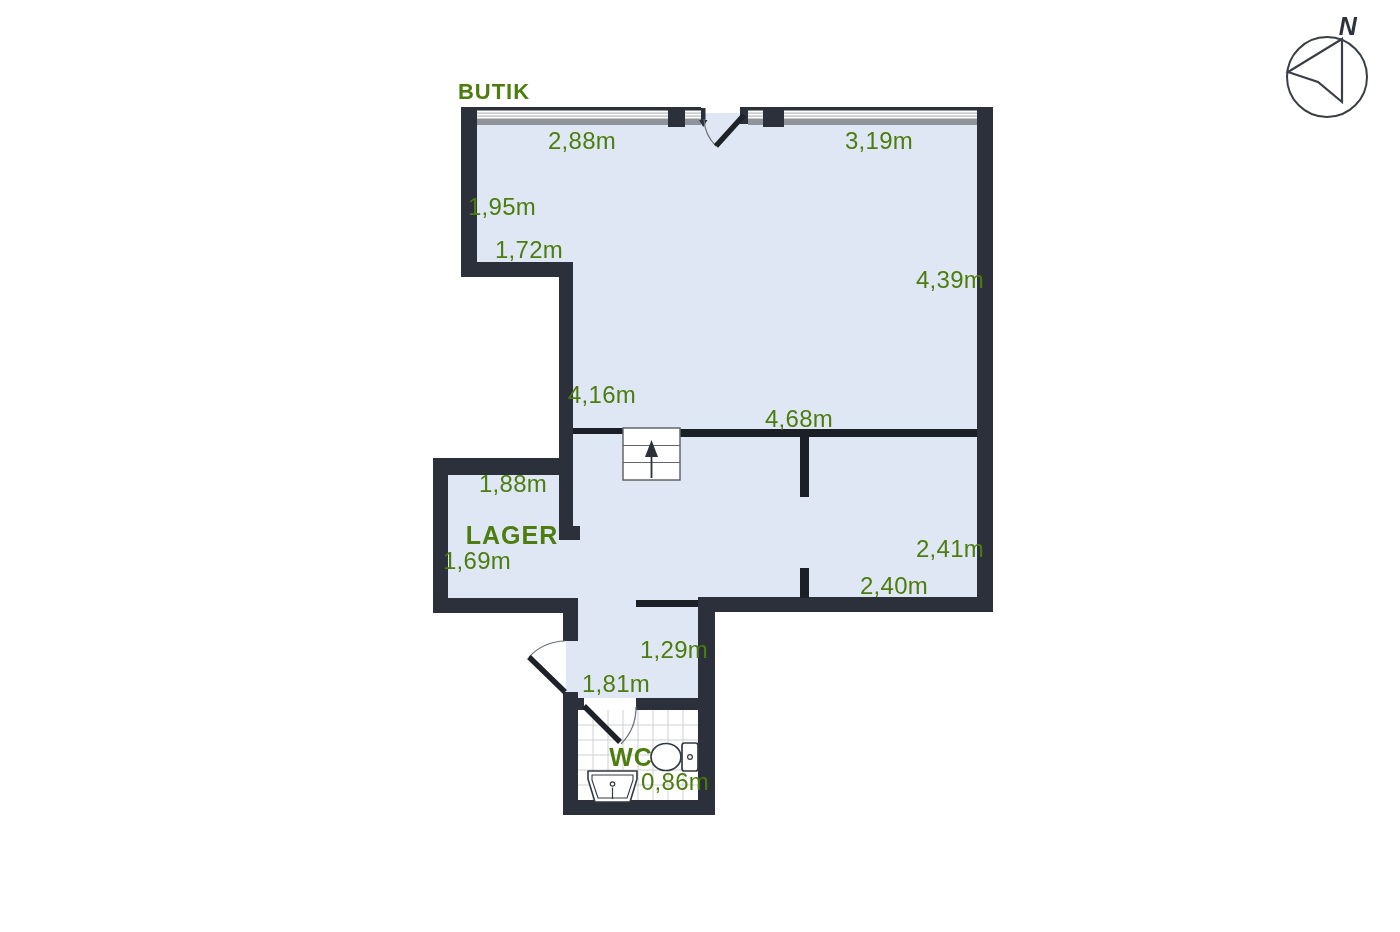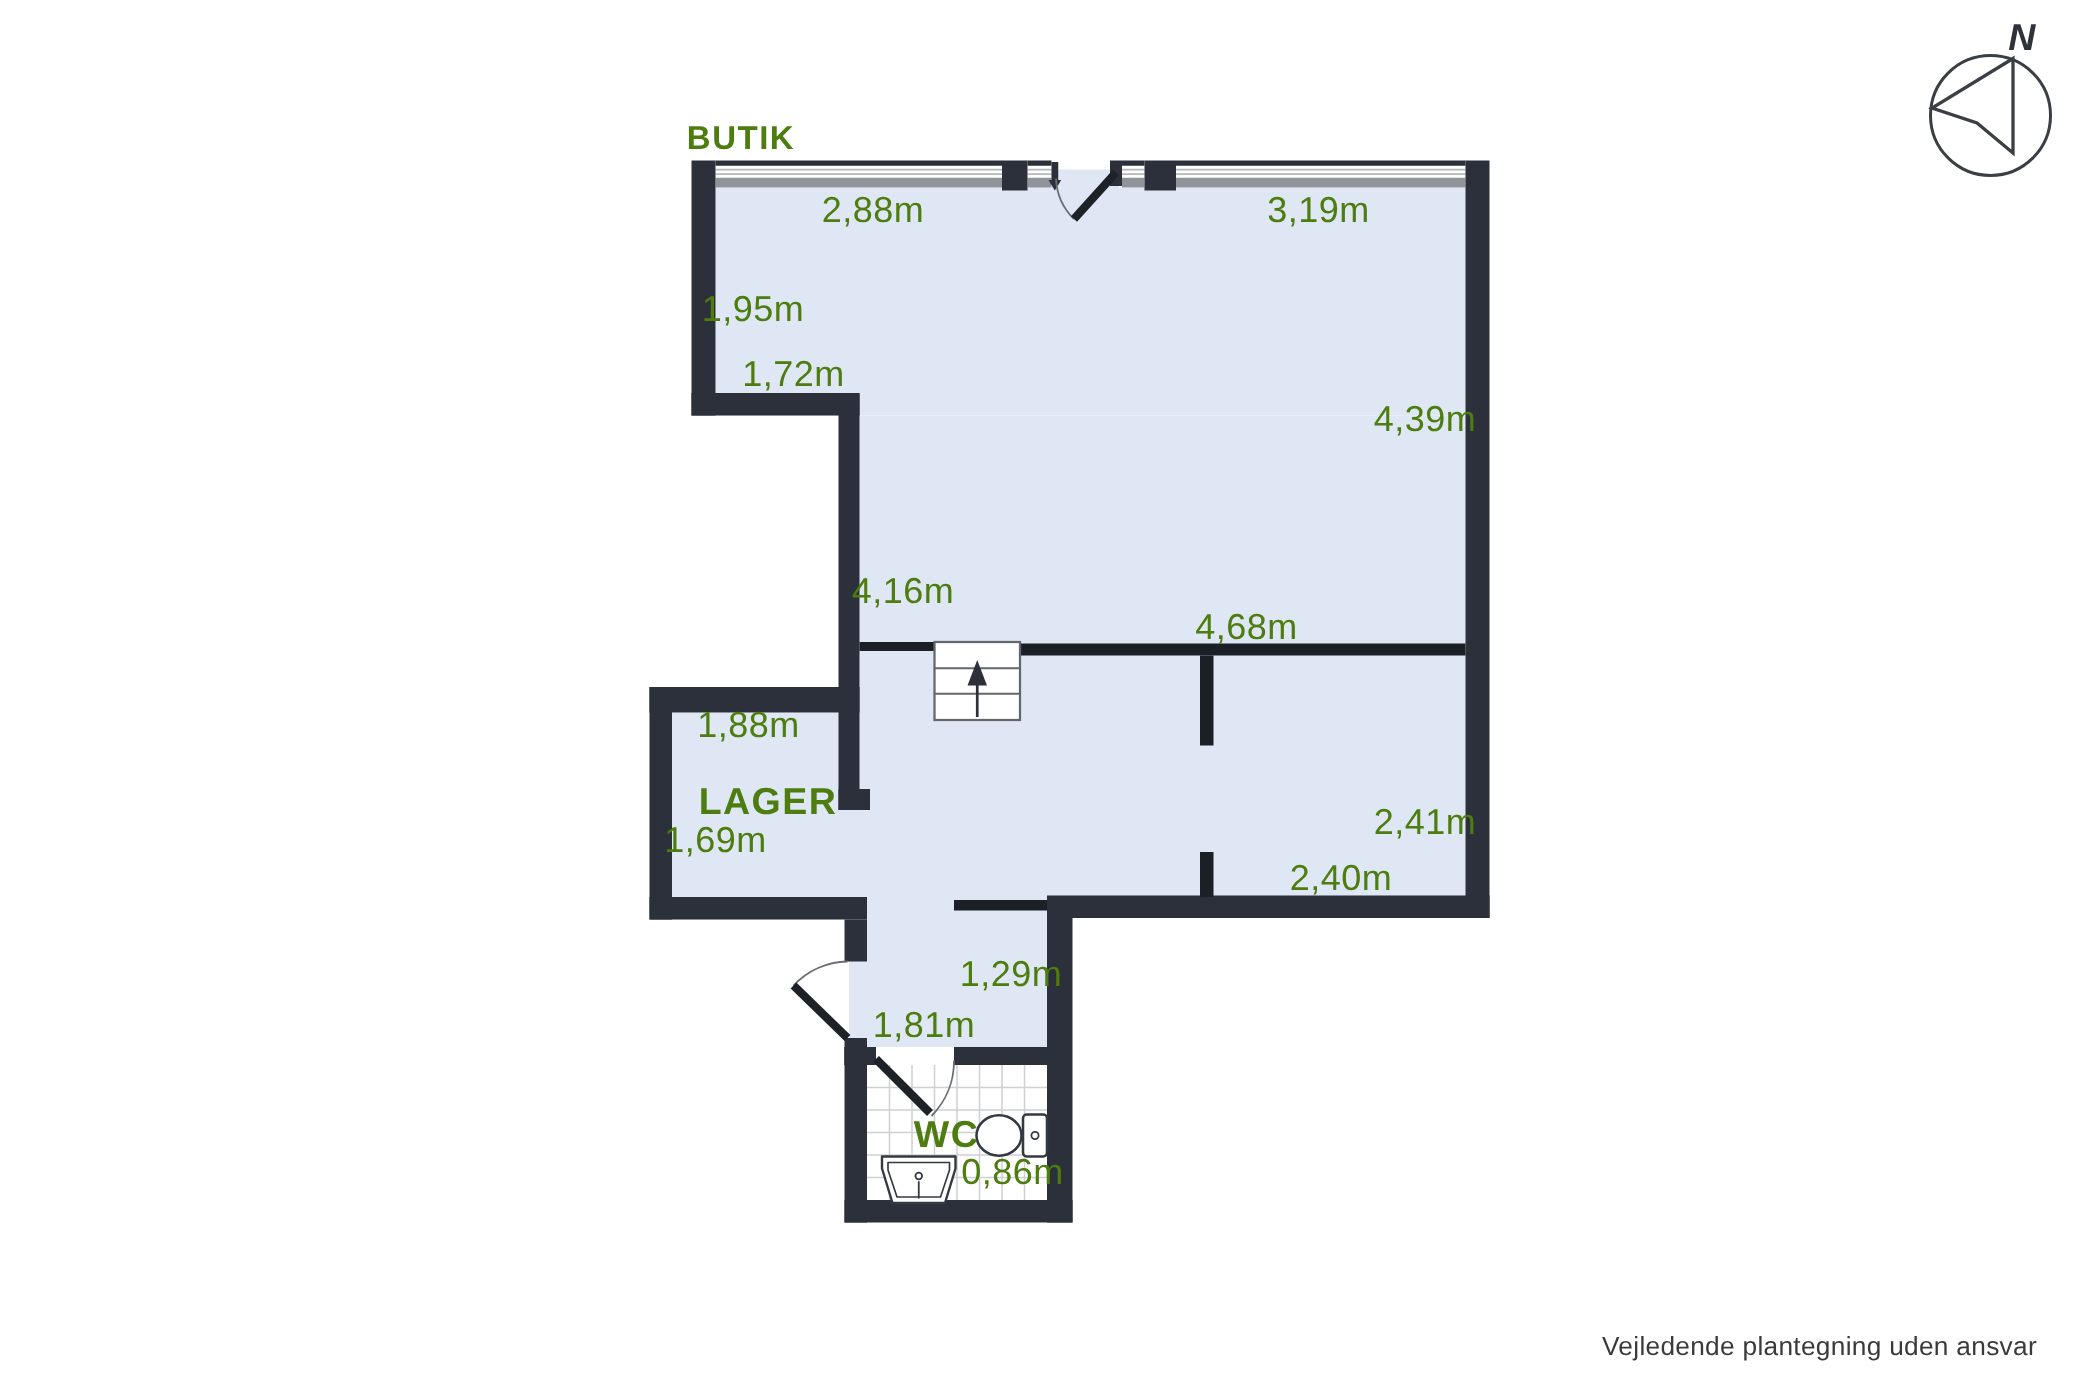--- a/index.html
+++ b/index.html
@@ -149,25 +149,24 @@
   <div class="lbl room room-butik" style="left:494px;top:92px;">BUTIK</div>
   <div class="lbl room room-lager" style="left:512px;top:535px;">LAGER</div>
   <div class="lbl room room-wc" style="left:631px;top:757px;">WC</div>
 
   <div class="lbl meas" style="left:582px;top:141px;">2,88m</div>
   <div class="lbl meas" style="left:879px;top:141px;">3,19m</div>
   <div class="lbl meas" style="left:502px;top:207px;">1,95m</div>
   <div class="lbl meas" style="left:529px;top:250px;">1,72m</div>
   <div class="lbl meas" style="left:950px;top:280px;">4,39m</div>
   <div class="lbl meas" style="left:602px;top:395px;">4,16m</div>
-  <div class="lbl meas" style="left:831px;top:419px;">4,68m</div>
-  <div class="lbl meas" style="left:499px;top:484px;">1,88m</div>
+  <div class="lbl meas" style="left:799px;top:419px;">4,68m</div>
+  <div class="lbl meas" style="left:513px;top:484px;">1,88m</div>
   <div class="lbl meas" style="left:477px;top:561px;text-align:center;">1,69m</div>
   <div class="lbl meas" style="left:950px;top:549px;">2,41m</div>
   <div class="lbl meas" style="left:894px;top:586px;">2,40m</div>
   <div class="lbl meas" style="left:674px;top:650px;">1,29m</div>
   <div class="lbl meas" style="left:616px;top:684px;">1,81m</div>
   <div class="lbl meas" style="left:675px;top:782px;">0,86m</div>
 
   <div class="lbl compass-n" style="left:1348px;top:26px;">N</div>
 
-  <div class="disclaimer">Vejledende plantegning uden ansvar</div>
 </div>
 
 </body></html>

